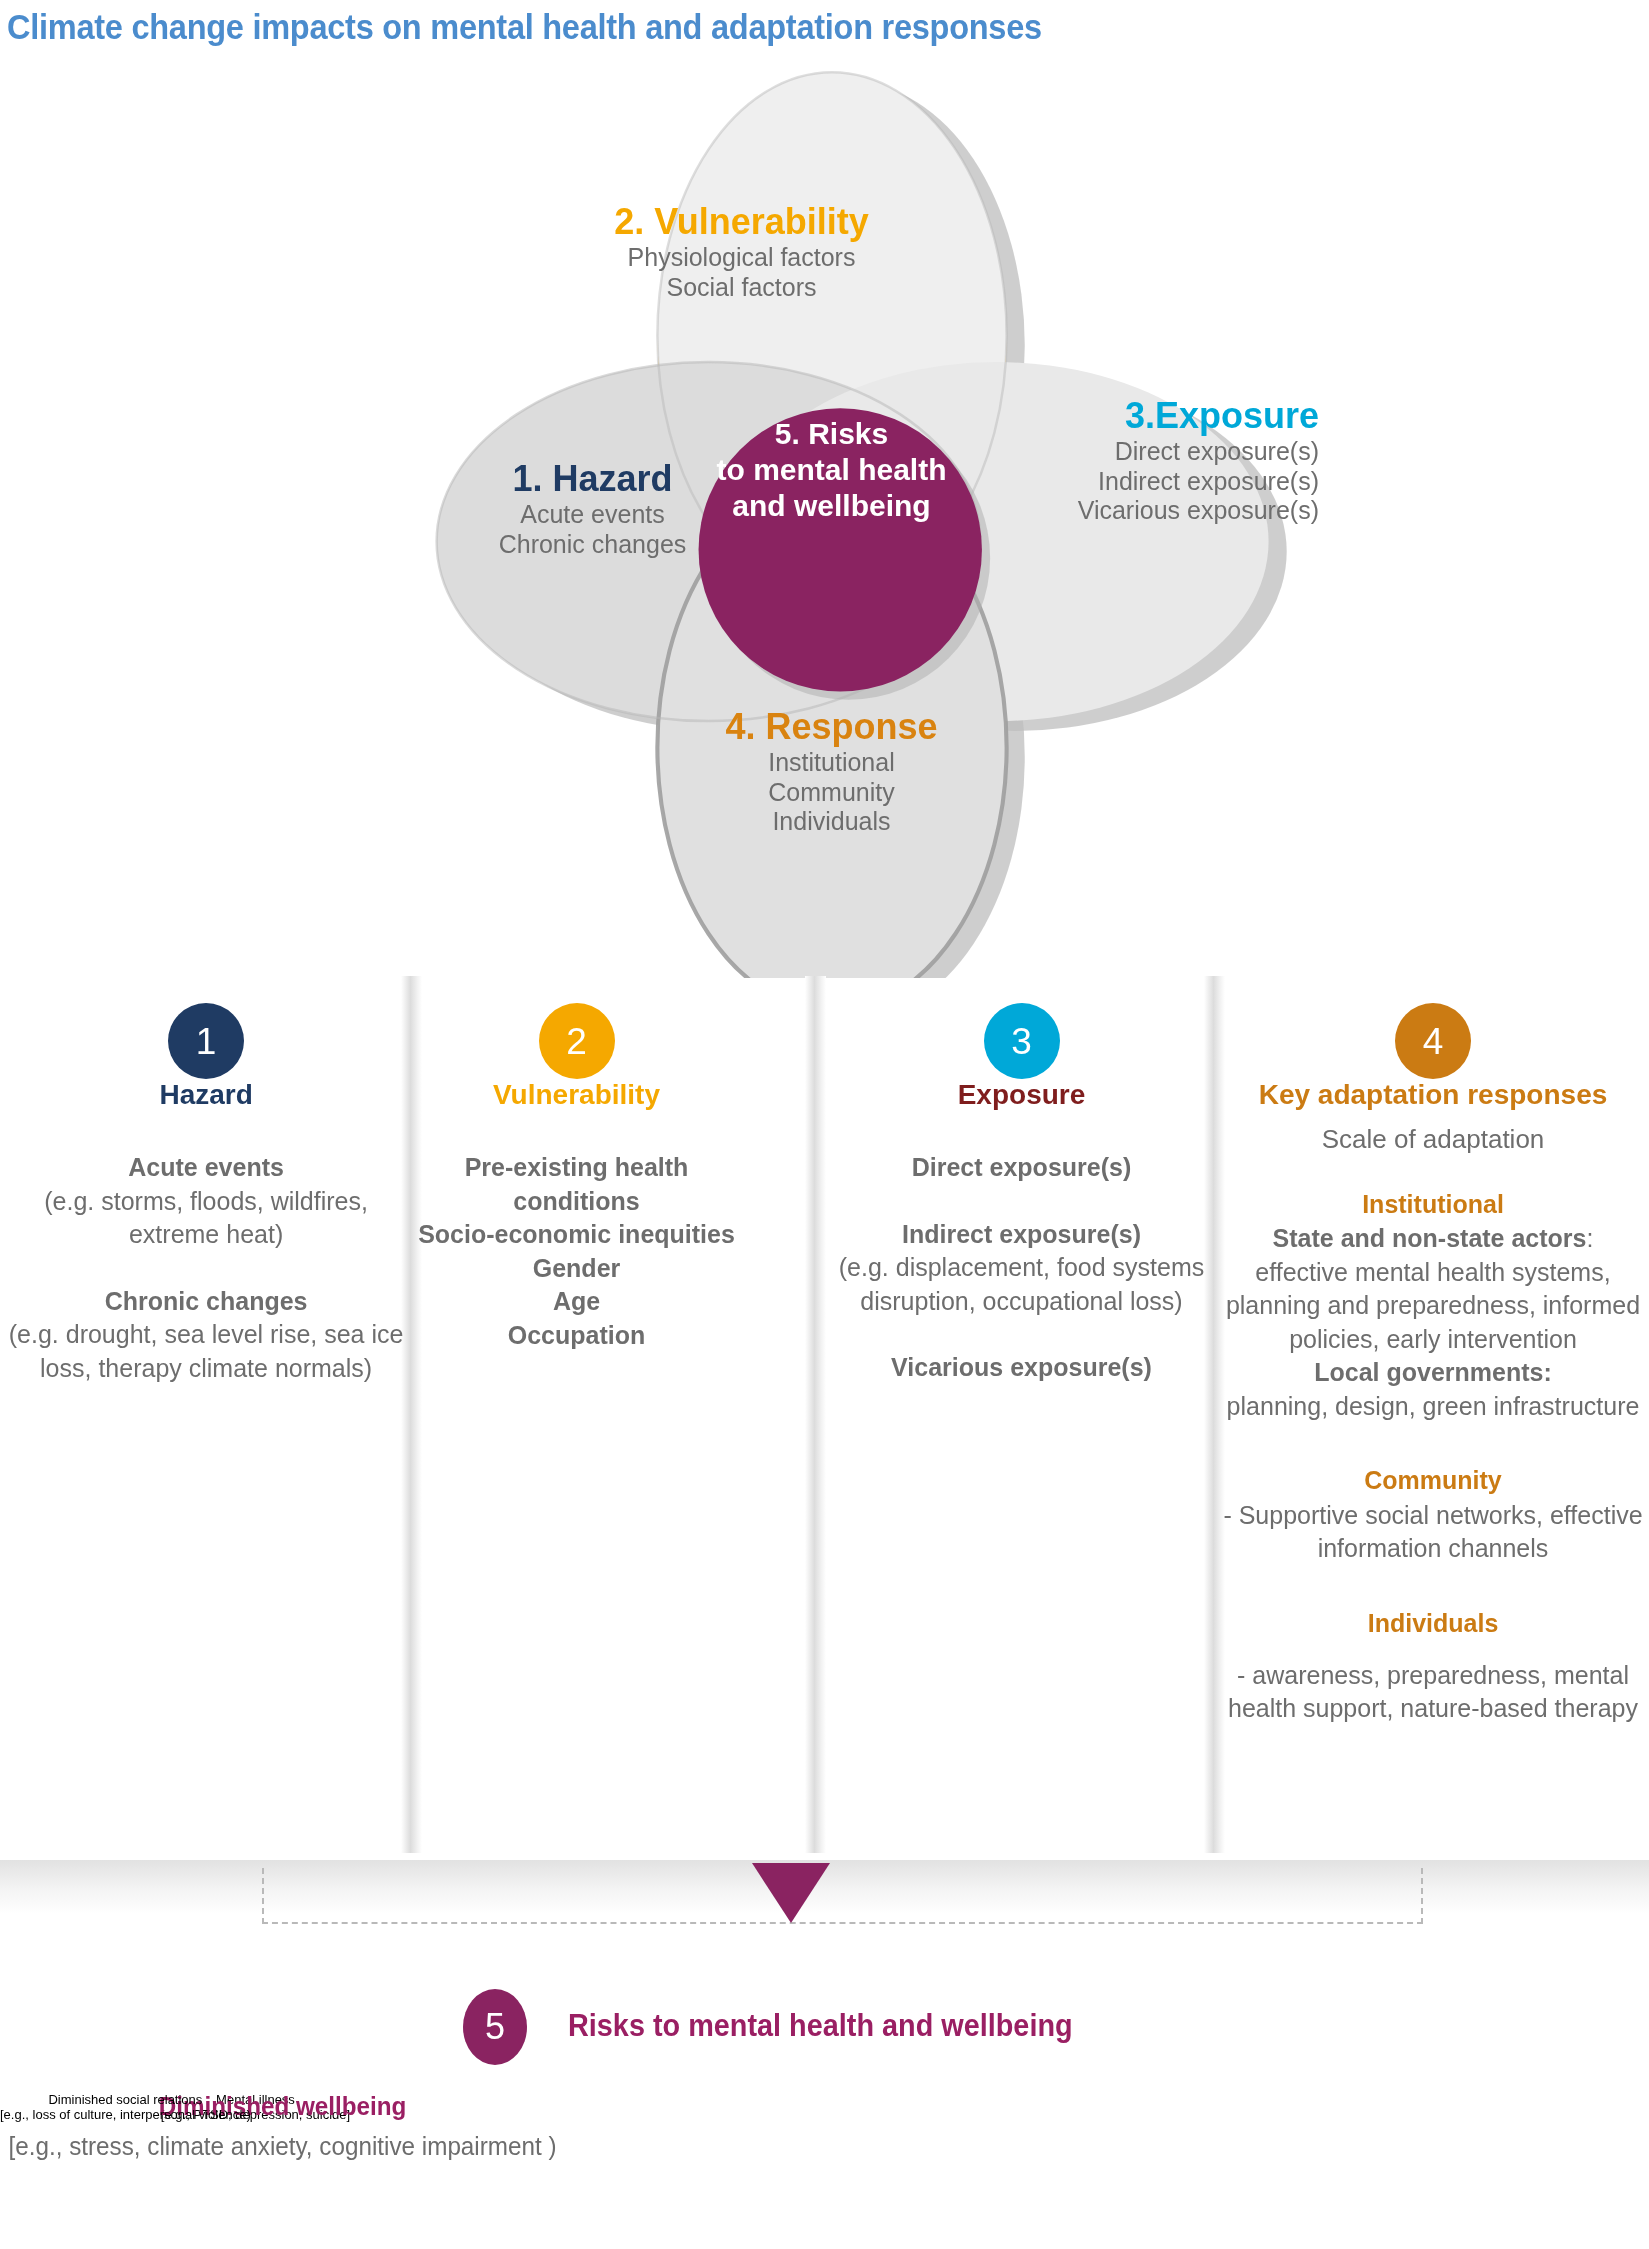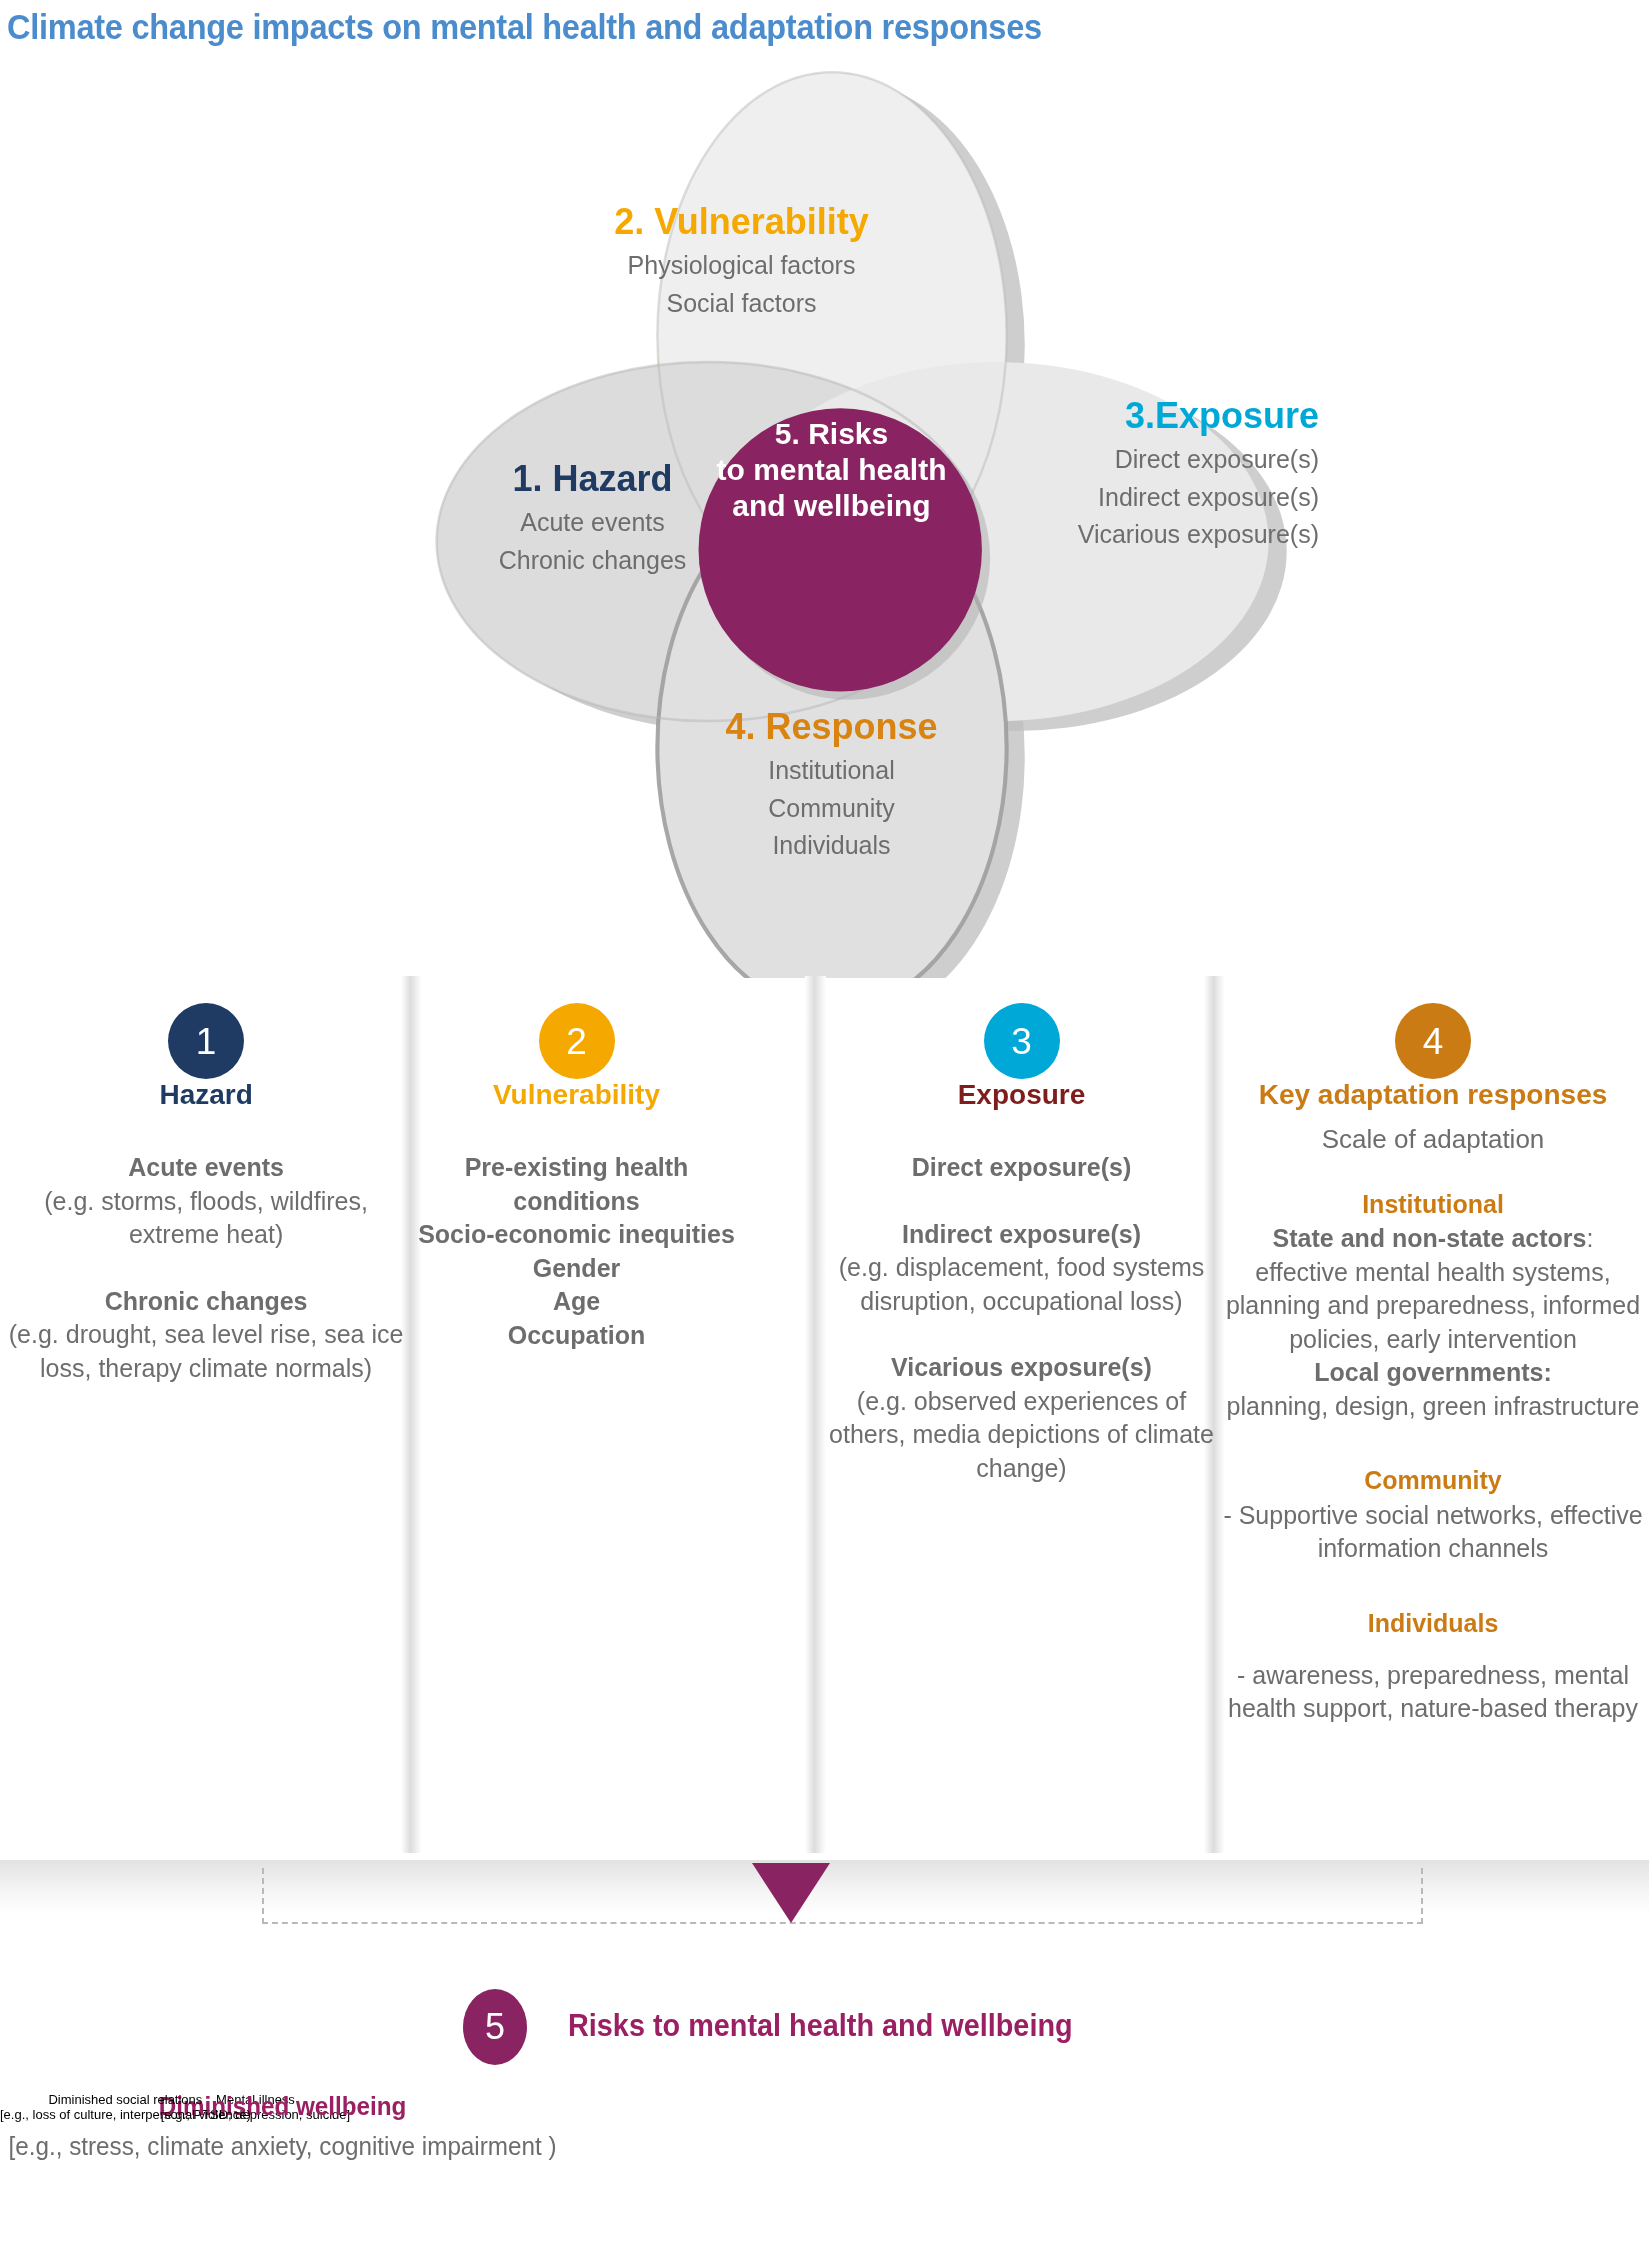--- a/index.html
+++ b/index.html
@@ -43,21 +43,21 @@
   }
   #venn svg { display: block; width: 100%; height: 100%; }
 
   .venn-label {
     position: absolute;
     text-align: center;
     line-height: 1.18;
     white-space: nowrap;
   }
   .venn-head { font-weight: bold; font-size: 36px; }
-  .venn-sub  { font-size: 25px; color: #6d6d6d; margin-top: 8px; }
+  .venn-sub  { font-size: 25px; color: #6d6d6d; }
 
   #lbl-vuln  { left: 165px; top: 137px; width: 461px; }
   #lbl-haz   { left: 16px;   top: 394px; width: 461px; }
   #lbl-exp   { left: 512px; top: 331px; width: 461px; text-align: right; }
   #lbl-resp  { left: 255px; top: 642px; width: 461px; }
 
   #lbl-core {
     position: absolute;
     left: 329px; top: 352px; width: 313px;
     text-align: center;
@@ -321,21 +321,20 @@
       <div class="col-body">
         <div class="blk">
           <div class="bold-grey">Direct exposure(s)</div>
         </div>
         <div class="blk">
           <div class="bold-grey">Indirect exposure(s)</div>
           <div class="reg-grey">(e.g. displacement, food systems disruption, occupational loss)</div>
         </div>
         <div class="blk">
           <div class="bold-grey">Vicarious exposure(s)</div>
-          <div class="reg-grey">(e.g. observed experiences of others, media depictions of climate change)</div>
         </div>
       </div>
     </div>
 
     <div class="col" id="col4">
       <div class="badge" style="background:#cb7b13">4</div>
       <div class="col-title" style="color:#cb7b13">Key adaptation responses</div>
       <div class="scale-note">Scale of adaptation</div>
 
       <div class="col-body" style="margin-top:35px">

